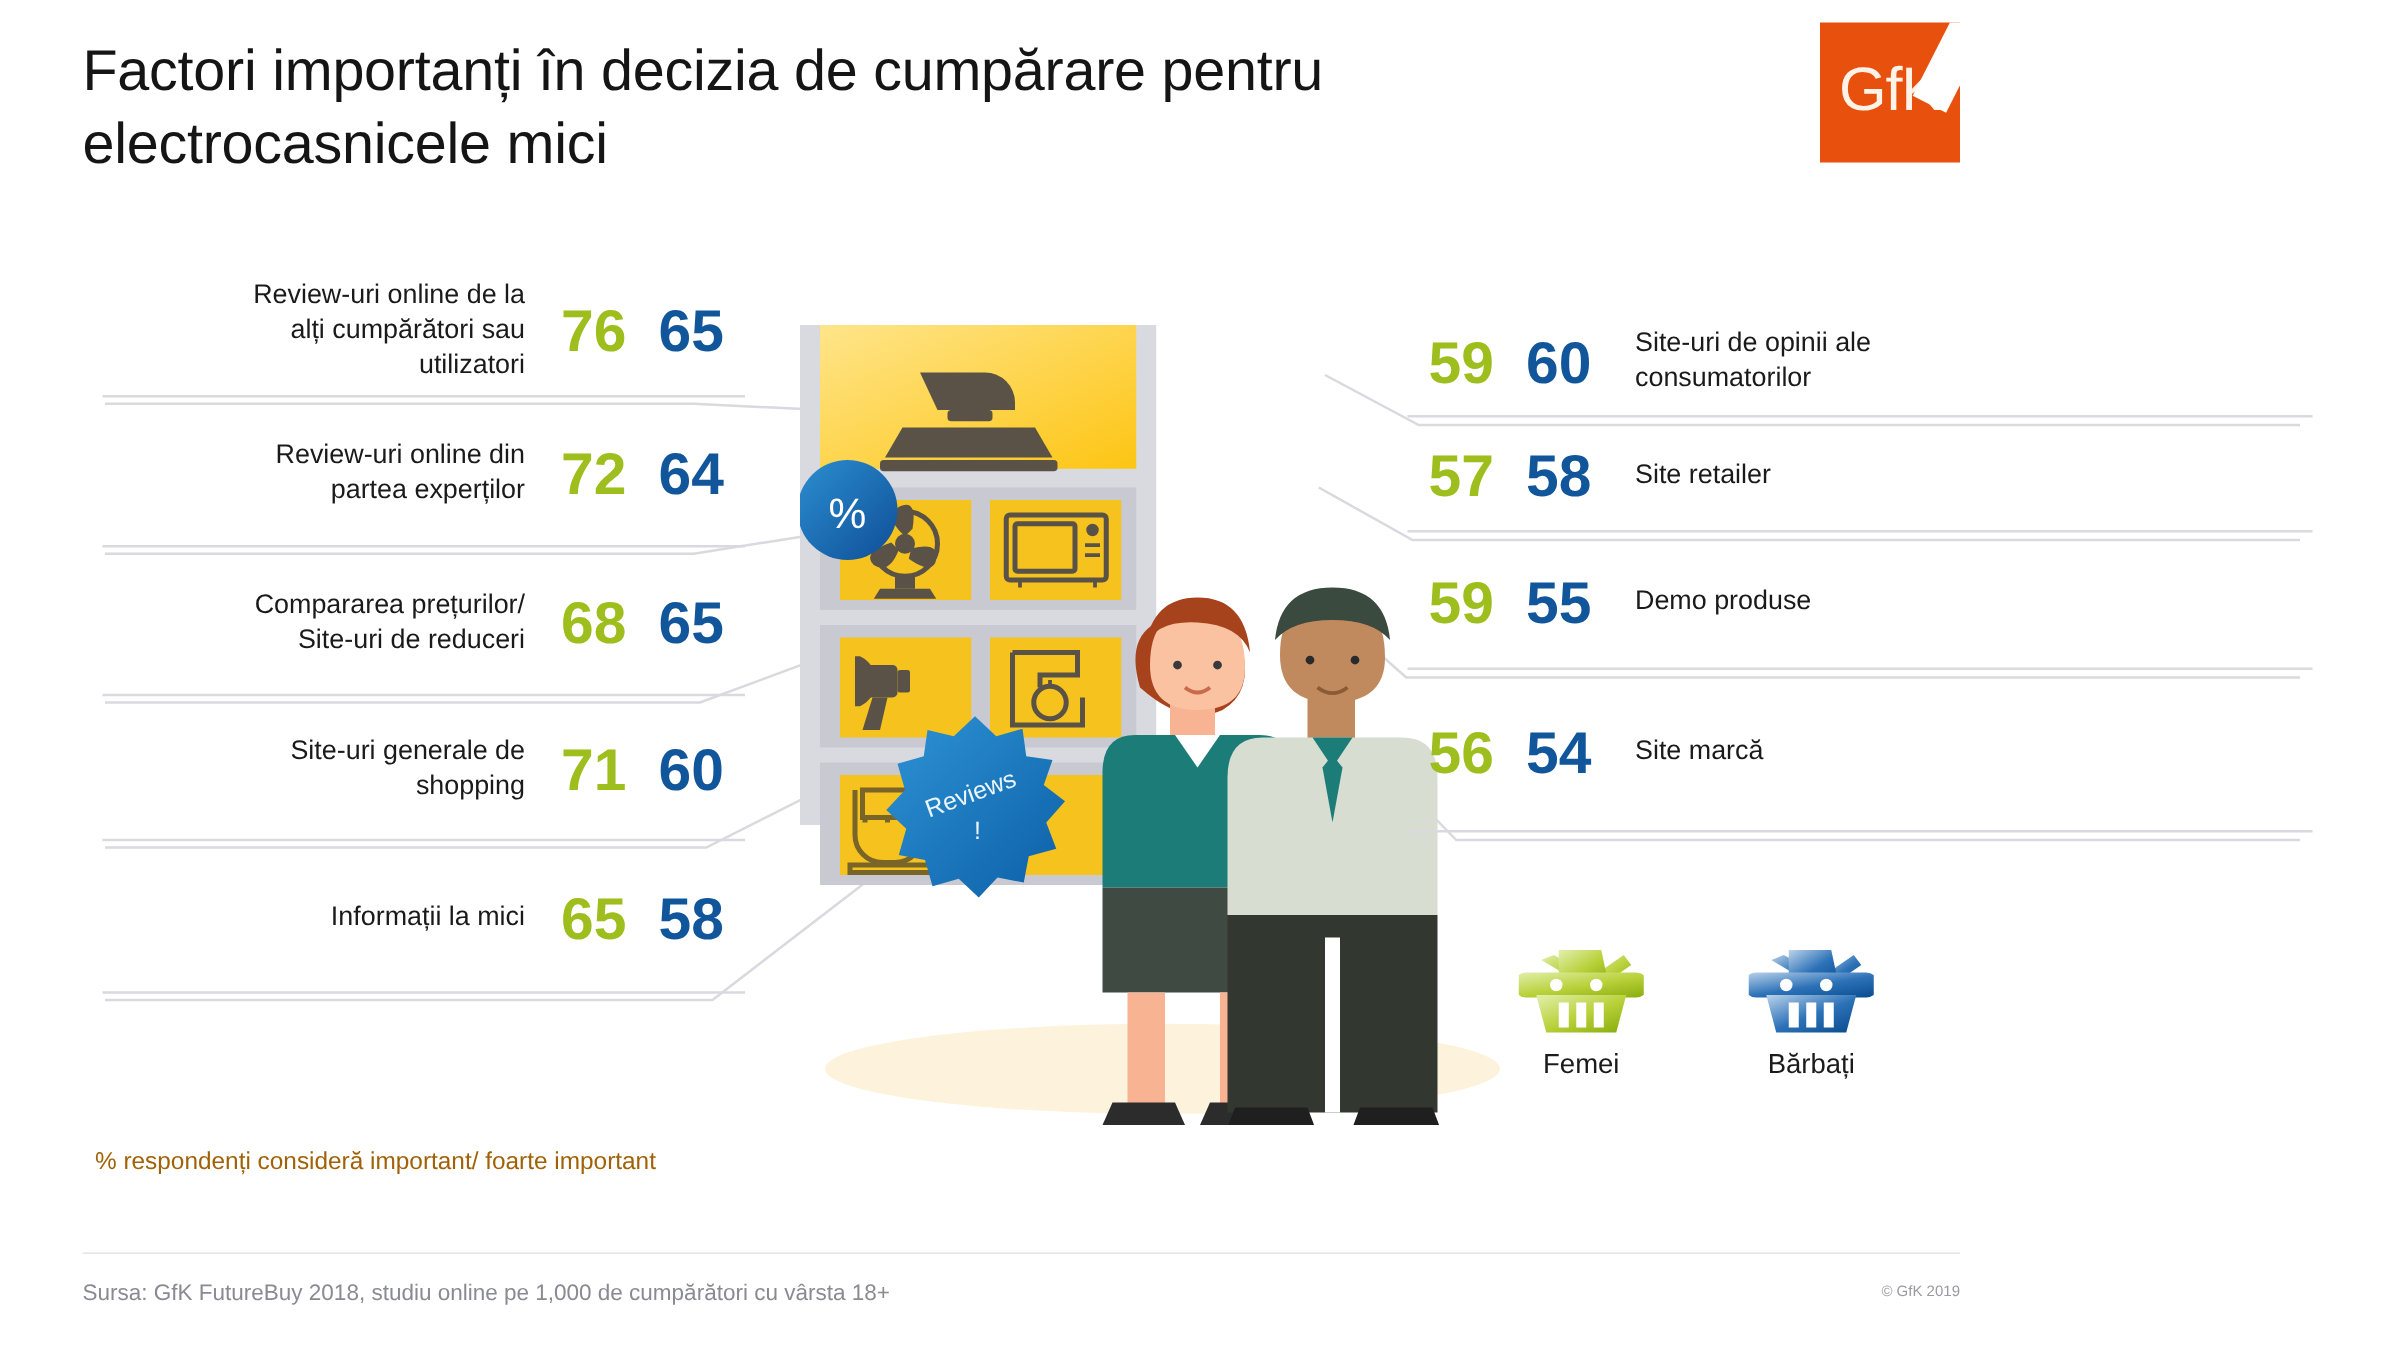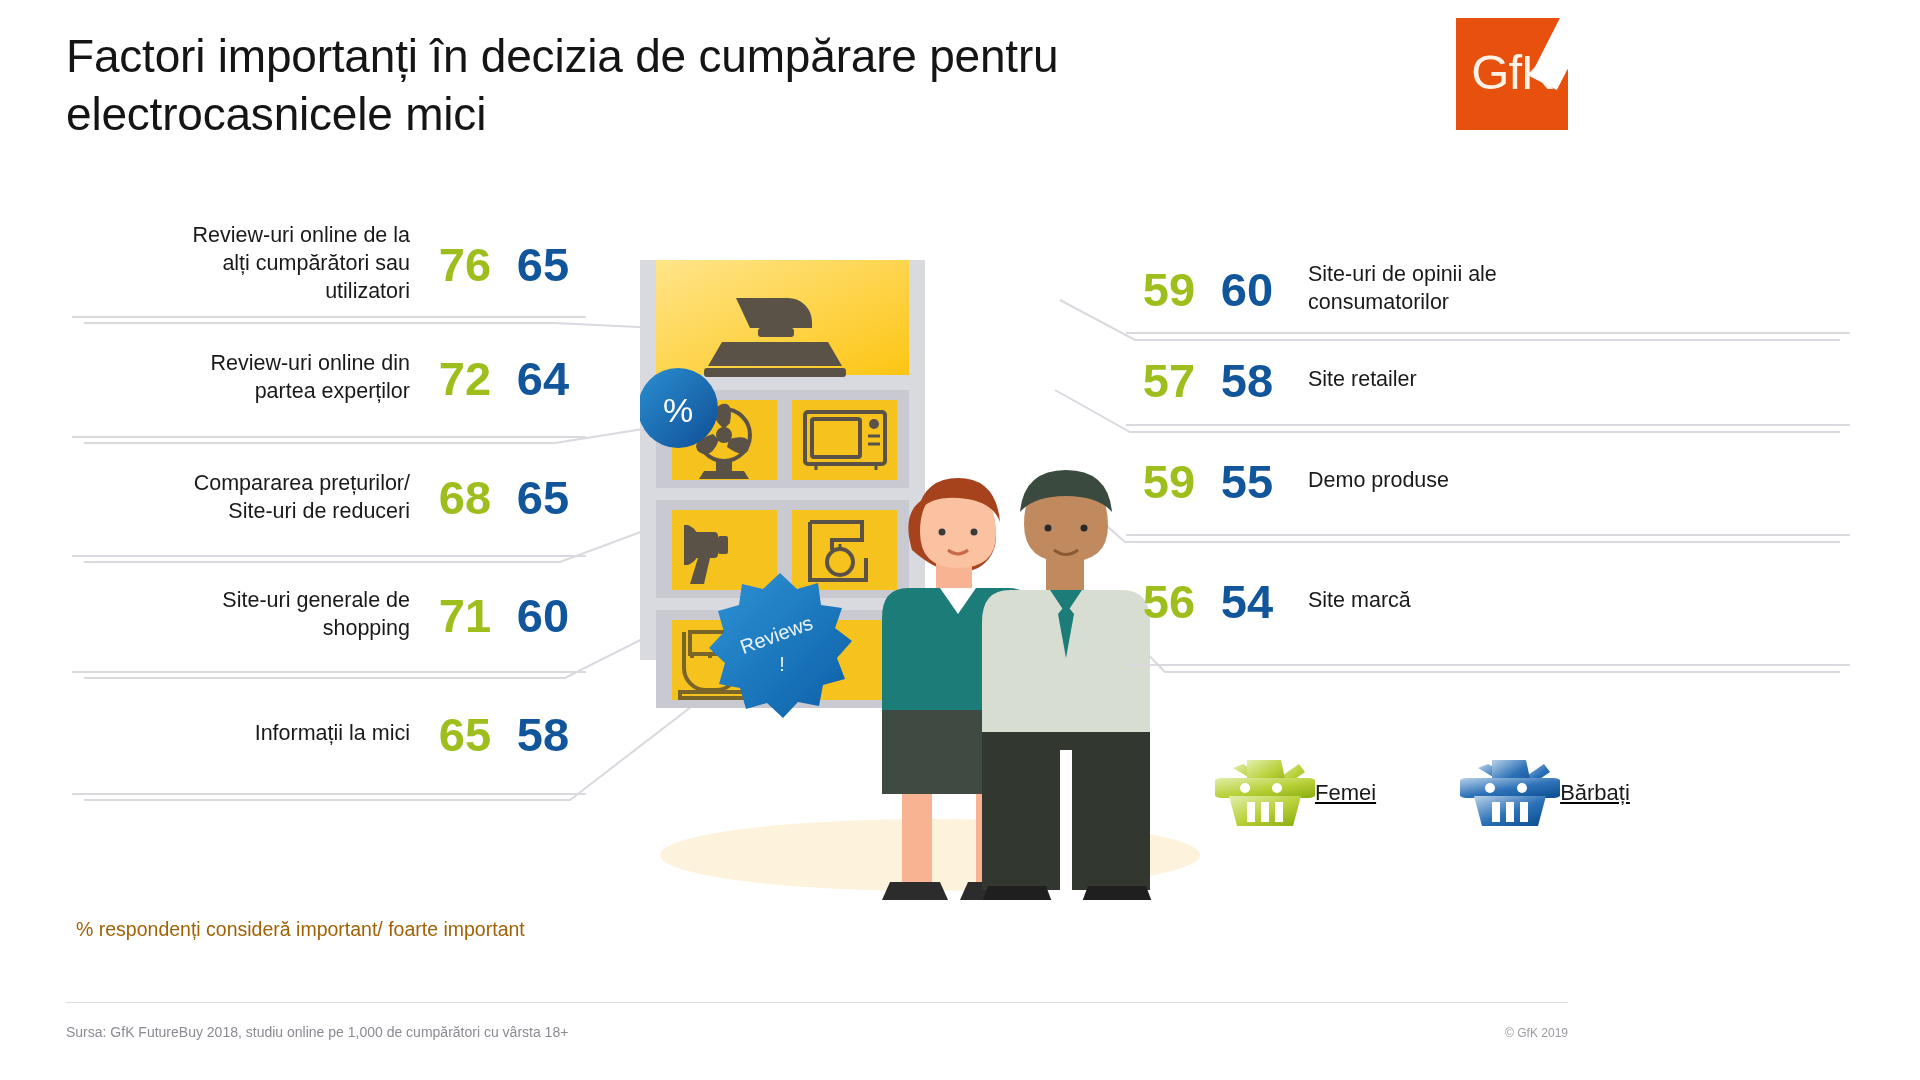--- a/index.html
+++ b/index.html
@@ -29,21 +29,21 @@
     padding-bottom: 4px;
   }
   .logo .slash {
     position: absolute; right: -10px; top: -16px;
     width: 30px; height: 86px; background: #ffffff;
     transform: rotate(27deg); transform-origin: center;
   }
 
   
   .col { position: absolute; }
-  .col-left  { left: 72px;  top: 210px;  width: 510px; }
+  .col-left  { left: 82px;  top: 210px;  width: 510px; }
   .col-right { left: 1130px; top: 244px; width: 720px; }
 
   .row {
     display: flex; align-items: center;
     position: relative;
   }
   .row .rule {
     position: absolute; left: 0; right: 0; bottom: 0;
     height: 2px; background: #D9D9DF;
   }
@@ -63,35 +63,35 @@
     width: 78px; text-align: center; flex: 0 0 78px;
   }
   .num.f { color: #9DBE1C; }
   .num.m { color: #11559B; }
 
   
   .connectors { position: absolute; left: 0; top: 0; width: 1920px; height: 1080px; pointer-events: none; }
 
   
   .legend { position: absolute; left: 1215px; top: 748px; display: flex; gap: 84px; }
-  .legend-item { display: flex; flex-direction: row; align-items: center; text-decoration: underline; }
+  .legend-item { display: flex; flex-direction: column; align-items: center; }
   .legend-item .cap { margin-top: 10px; font-size: 22px; color: #1a1a1a; }
 
   
   .footnote {
     position: absolute; left: 76px; top: 918px;
     font-size: 19.5px; color: #a16207;
   }
   .footer-rule {
     position: absolute; left: 66px; right: 52px; top: 1002px;
     height: 1px; background: #DDDDE2;
   }
   .source {
     position: absolute; left: 66px; top: 1024px;
-    font-size: 14px; color: #8A8A93;
+    font-size: 18px; color: #8A8A93;
   }
   .copyright {
     position: absolute; right: 52px; top: 1026px;
     font-size: 12px; color: #9A9AA2;
   }
 
   
   .illus { position: absolute; left: 640px; top: 250px; width: 560px; height: 650px; }
 </style>
 </head>

